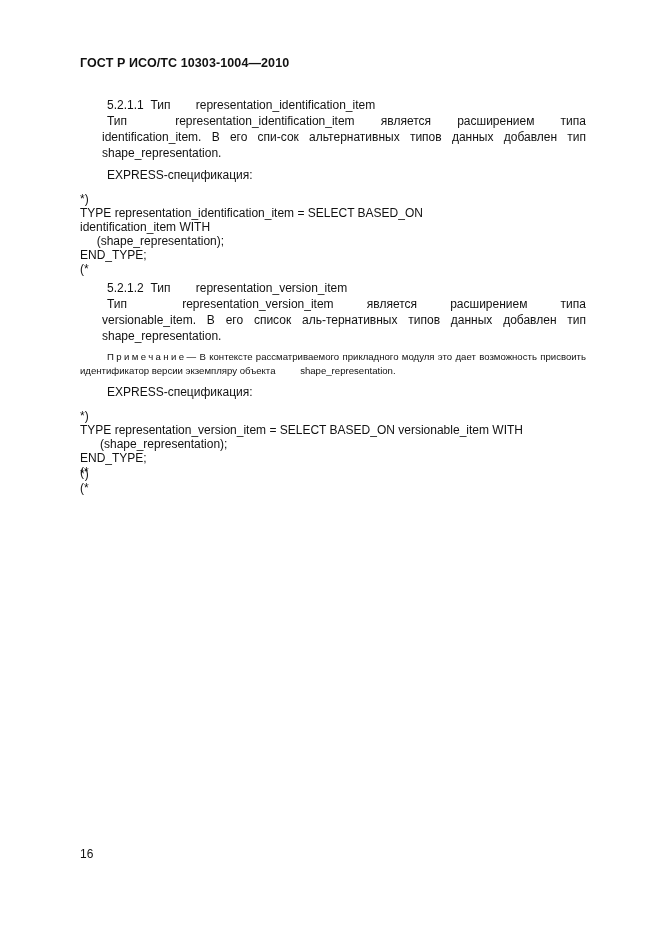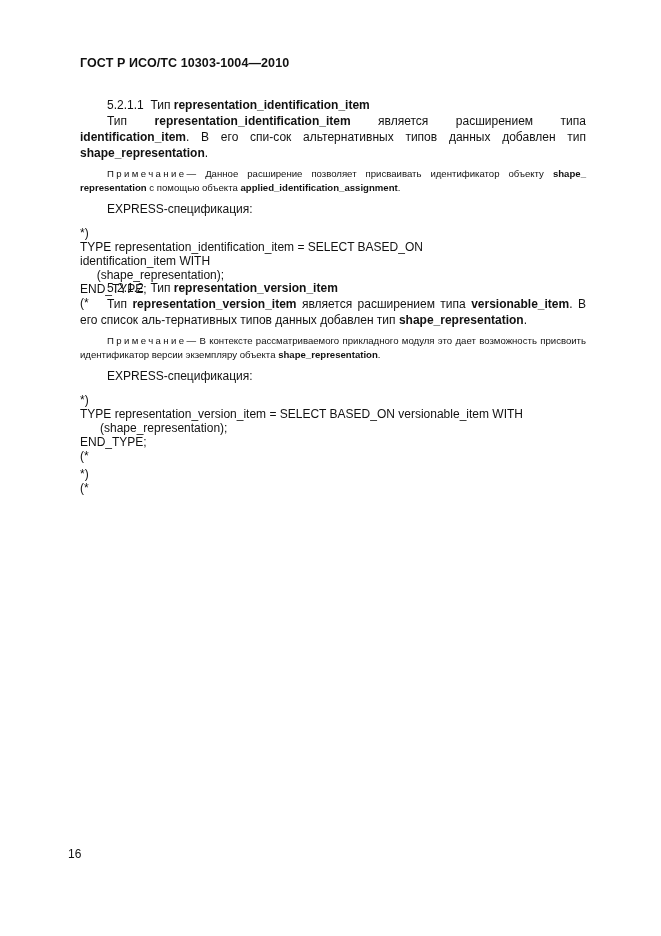--- a/index.html
+++ b/index.html
@@ -12,47 +12,40 @@
     font-size: 12.5px; font-weight: bold; letter-spacing: 0.1px;
   }
   .block { position: absolute; left: 80px; width: 506px; font-size: 12px; line-height: 16px; }
   .indent { text-indent: 27px; }
   .heading { padding-left: 27px; }
   .note { font-size: 9.6px; line-height: 14px; text-align: justify; }
   .note .spaced { letter-spacing: 2.4px; }
   .just { text-align: justify; }
   .under { padding-left: 27px; }
   .code-line { white-space: pre; font-size: 12px; line-height: 14px; }
-  b { font-weight: bold; }
-  .pagenum { position: absolute; left: 68px; top: 847px; font-size: 12px; }
+  b { font-weight: normal; margin-left: 22px; }
+  .pagenum { position: absolute; left: 80px; top: 847px; font-size: 12px; }
 </style>
 </head>
 <body>
 
 <div class="header">ГОСТ Р ИСО/ТС 10303-1004—2010</div>
 
 <div class="block" style="top:97px;">
   <div class="heading">
     <span>5.2.1.1</span>&nbsp;
     <span>Тип</span>
     <b>representation_identification_item</b>
   </div>
   <div class="indent just">
     <span>Тип</span>
     <b>representation_identification_item</b>
     <span>является расширением типа</span>
     <b>identification_item</b><span>. В его спи-сок альтернативных типов данных добавлен тип</span>
     <b>shape_representation</b><span>.</span>
-  </div>
-  <div class="note indent" style="margin-top:6px;">
-    <span class="spaced">Примечание</span><span>—</span>
-    <span>Данное расширение позволяет присваивать идентификатор объекту</span>
-    <b>shape_ representation</b>
-    <span>с помощью объекта</span>
-    <b>applied_identification_assignment</b><span>.</span>
   </div>
   <div class="under" style="margin-top:6px;">EXPRESS-спецификация:</div>
   <div style="margin-top:9px;">
     <div class="code-line">*)</div>
     <div class="code-line">TYPE representation_identification_item = SELECT BASED_ON</div>
     <div class="code-line">identification_item WITH</div>
     <div class="code-line">     (shape_representation);</div>
     <div class="code-line">END_TYPE;</div>
     <div class="code-line">(*</div>
   </div>

